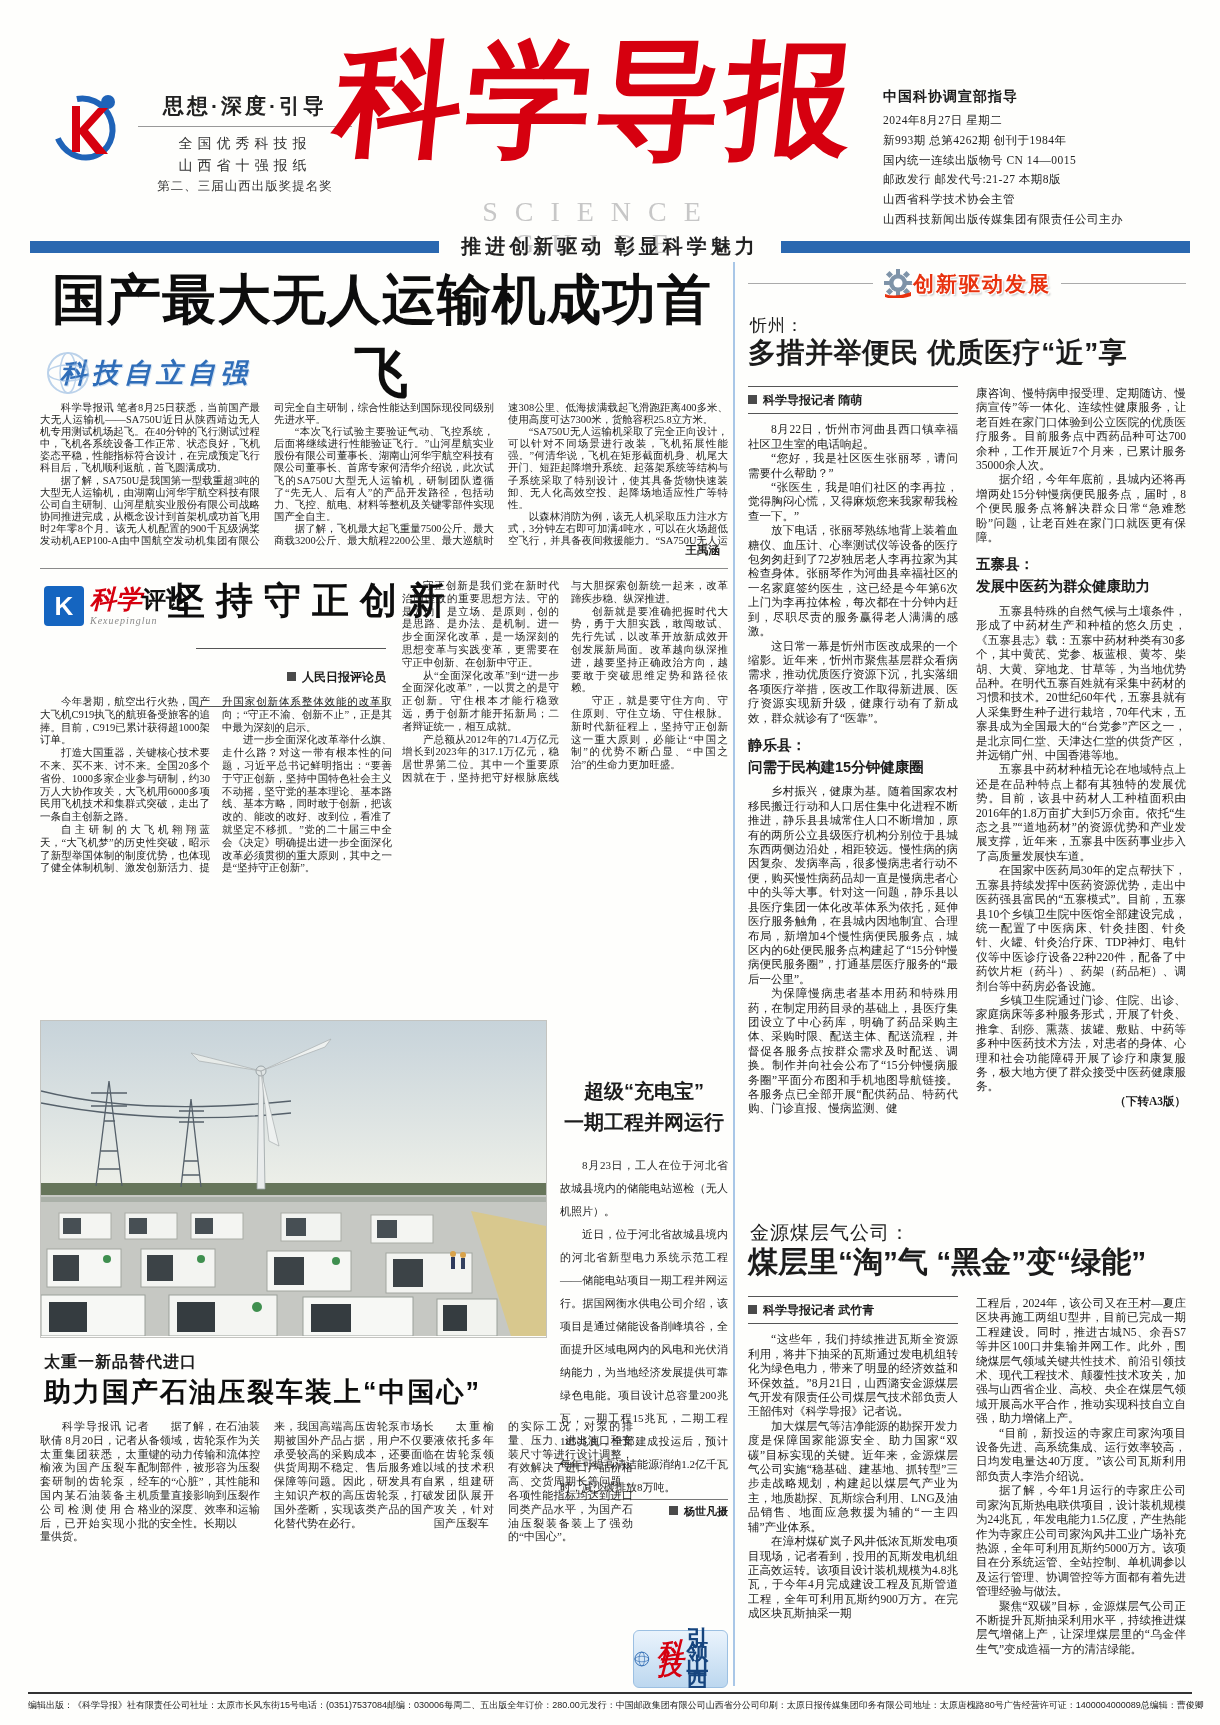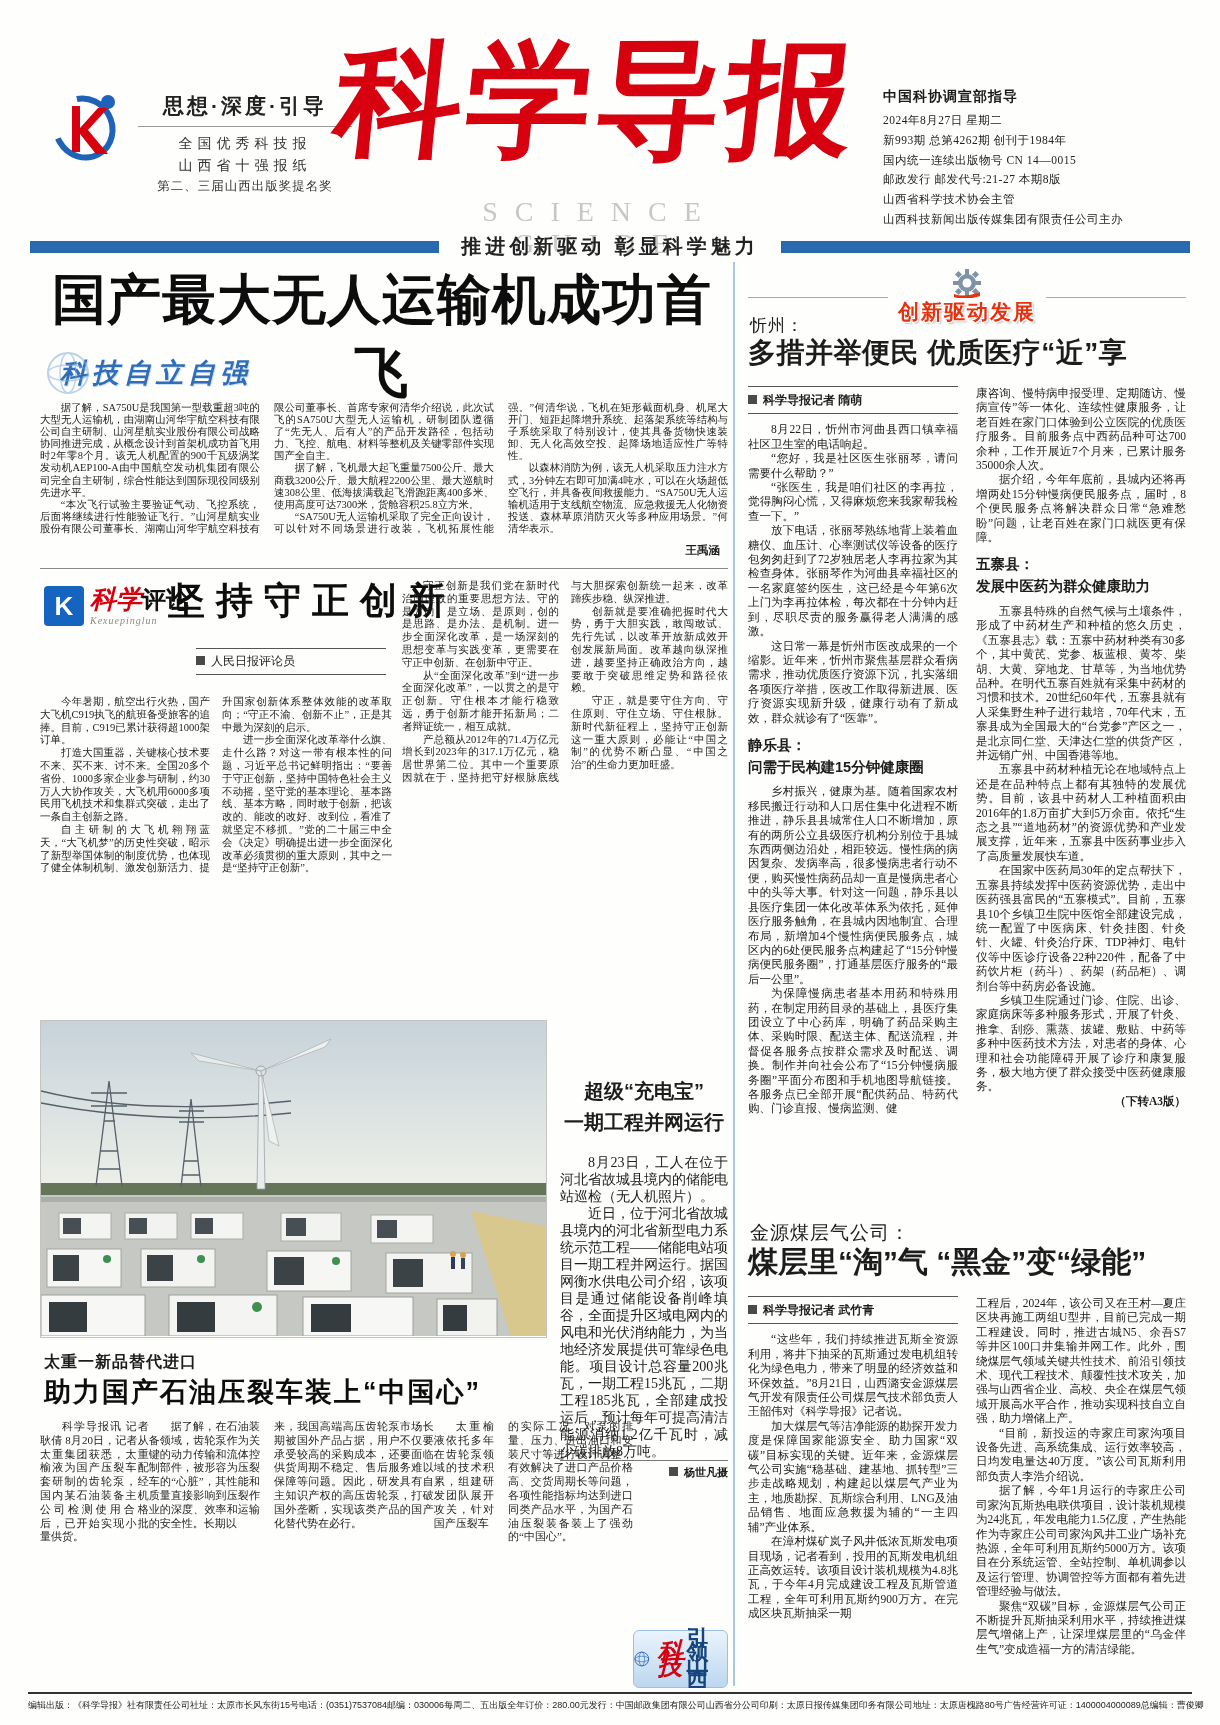--- a/index.html
+++ b/index.html
@@ -47,53 +47,53 @@
   
   .ky-badge{left:44px;top:586px;width:150px;height:64px;display:flex;align-items:flex-start;}
   .ky-k{width:40px;height:40px;background:#1565c0;color:#fff;font-weight:bold;font-size:26px;
         display:flex;align-items:center;justify-content:center;border-radius:4px;}
   .ky-words{margin-left:6px;line-height:1;}
   .ky-cn1{color:#d6000f;font-size:26px;font-weight:bold;font-style:italic;font-family:"DejaVu Serif",serif;}
   .ky-cn2{color:#111;font-size:24px;font-weight:bold;}
   .ky-py{display:block;font-size:10px;color:#8a8a8a;font-style:italic;margin-top:4px;letter-spacing:1px;}
   .c-headline{left:168px;top:576px;width:250px;text-align:center;font-size:37px;font-weight:900;
               letter-spacing:11px;color:#0d0d0d;white-space:nowrap;}
-  .c-byline{left:196px;top:648px;width:190px;text-align:left;font-size:12px;font-weight:normal;
-            border-top:1px solid #555;border-bottom:1px solid #555;padding:4px 0;}
+  .c-byline{left:196px;top:648px;width:190px;text-align:right;font-size:12px;font-weight:bold;
+            border-top:1px solid #555;border-bottom:1px solid #555;padding:20px 0;}
   .bm{display:inline-block;width:9px;height:9px;background:#4a4a4a;margin-right:6px;}
   .c-colsA{left:40px;top:696px;width:352px;height:292px;column-count:2;column-gap:12px;
            font-size:10.5px;line-height:12.8px;text-align:justify;overflow:hidden;}
   .c-colsB{left:402px;top:580px;width:326px;height:408px;column-count:2;column-gap:12px;
            font-size:10.5px;line-height:12.8px;text-align:justify;overflow:hidden;}
 
   
   .photo{left:40px;top:1020px;width:505px;height:316px;border:1px solid #c4c4c0;}
   .photo svg{display:block;}
   .cap-col{left:560px;top:1020px;width:168px;height:316px;display:flex;flex-direction:column;}
   .cap-title{margin-top:56px;text-align:center;font-size:20px;font-weight:bold;line-height:1.55;}
-  .cap-text{margin-top:16px;font-size:14px;line-height:17px;text-align:justify;}
+  .cap-text{margin-top:16px;font-size:11px;line-height:23px;text-align:justify;}
   .cap-credit{margin-top:auto;text-align:right;font-size:11px;font-weight:bold;
               border-top:1px solid #777;padding-top:4px;}
 
   
   .tz-kicker{left:44px;top:1352px;font-size:16px;font-weight:bold;letter-spacing:1px;}
   .tz-headline{left:44px;top:1374px;font-size:27px;font-weight:900;letter-spacing:2px;color:#0d0d0d;}
   .tz-body{left:40px;top:1420px;width:688px;height:268px;display:flex;gap:14px;}
   .tz-col{flex:1;font-size:11px;line-height:13.8px;text-align:justify;display:flex;flex-direction:row;overflow:hidden;}
   .sx-badge{margin-top:auto;align-self:flex-end;width:226px;height:56px;border-radius:6px;
             background:linear-gradient(180deg,#eaf3fc,#bcd7ef);display:flex;align-items:center;
             justify-content:center;border:1px solid #9cc0e2;}
   .sx-badge svg{margin-right:8px;}
   .sx-t1{color:#d6000f;font-size:25px;font-weight:bold;font-style:italic;font-family:"DejaVu Serif",serif;}
   .sx-t2{color:#16457e;font-size:22px;font-weight:900;margin-left:4px;}
 
   
   .rail-badge{left:748px;top:268px;width:438px;display:flex;align-items:center;}
   .rail-badge .line{flex:1;height:1px;background:#aaa;}
-  .rail-badge-core{display:flex;align-items:center;padding:0 10px;flex-direction:column;}
+  .rail-badge-core{display:flex;align-items:flex-end;padding:0 10px;}
   .rail-badge-text{font-size:21px;font-weight:900;color:#e8320f;letter-spacing:2px;
       text-shadow:-1px -1px 0 #fff,1px -1px 0 #fff,-1px 1px 0 #fff,1px 1px 0 #fff,2px 2px 2px #bbb;}
   .xz-kicker{left:750px;top:314px;font-size:17px;letter-spacing:1px;text-align:center;}
   .xz-headline{left:748px;top:334px;width:440px;font-size:28px;font-weight:900;letter-spacing:0.5px;white-space:nowrap;}
   .xz-cols{left:748px;top:386px;width:438px;height:822px;display:flex;gap:18px;overflow:hidden;}
   .rail-col{width:210px;font-size:11.5px;line-height:14.4px;text-align:justify;overflow:hidden;}
   .reporter-box{border-top:1px solid #555;border-bottom:1px solid #555;padding:6px 0;margin-bottom:8px;
                 font-size:12px;font-weight:bold;font-family:"Liberation Sans",sans-serif;}
   .subhead{font-weight:bold;font-size:14.5px;line-height:1.5;margin:10px 0 6px;text-indent:0;
            font-family:"Liberation Sans",sans-serif;}
@@ -152,20 +152,21 @@
       <circle cx="22" cy="22" r="20" fill="none" stroke="#7aa7d9" stroke-width="2"></circle>
       <ellipse cx="22" cy="22" rx="20" ry="8" fill="none" stroke="#7aa7d9" stroke-width="1.5"></ellipse>
       <ellipse cx="22" cy="22" rx="8" ry="20" fill="none" stroke="#7aa7d9" stroke-width="1.5"></ellipse>
     </svg>
     <span class="tech-badge-text sans">科技自立自强</span>
   </div>
 
   <div class="abs lead-headline sans">国产最大无人运输机成功首飞</div>
 
   <div class="abs lead-body">
+    <p class="para">科学导报讯 笔者8月25日获悉，当前国产最大无人运输机——SA750U近日从陕西靖边无人机专用测试机场起飞。在40分钟的飞行测试过程中，飞机各系统设备工作正常、状态良好，飞机姿态平稳，性能指标符合设计，在完成预定飞行科目后，飞机顺利返航，首飞圆满成功。</p>
     <p class="para">据了解，SA750U是我国第一型载重超3吨的大型无人运输机，由湖南山河华宇航空科技有限公司自主研制、山河星航实业股份有限公司战略协同推进完成，从概念设计到首架机成功首飞用时2年零8个月。该无人机配置的900千瓦级涡桨发动机AEP100-A由中国航空发动机集团有限公司完全自主研制，综合性能达到国际现役同级别先进水平。</p>
     <p class="para">“本次飞行试验主要验证气动、飞控系统，后面将继续进行性能验证飞行。”山河星航实业股份有限公司董事长、湖南山河华宇航空科技有限公司董事长、首席专家何清华介绍说，此次试飞的SA750U大型无人运输机，研制团队遵循了“先无人、后有人”的产品开发路径，包括动力、飞控、航电、材料等整机及关键零部件实现国产全自主。</p>
     <p class="para">据了解，飞机最大起飞重量7500公斤、最大商载3200公斤、最大航程2200公里、最大巡航时速308公里、低海拔满载起飞滑跑距离400多米、使用高度可达7300米，货舱容积25.8立方米。</p>
     <p class="para">“SA750U无人运输机采取了完全正向设计，可以针对不同场景进行改装，飞机拓展性能强。”何清华说，飞机在矩形截面机身、机尾大开门、短距起降增升系统、起落架系统等结构与子系统采取了特别设计，使其具备货物快速装卸、无人化高效空投、起降场地适应性广等特性。</p>
     <p class="para">以森林消防为例，该无人机采取压力注水方式，3分钟左右即可加满4吨水，可以在火场超低空飞行，并具备夜间救援能力。“SA750U无人运输机适用于支线航空物流、应急救援无人化物资投送、森林草原消防灭火等多种应用场景。”何清华表示。</p>
   </div>
   <div class="abs lead-byline">王禹涵</div>
 
   <div class="abs hdivider"></div>
 

